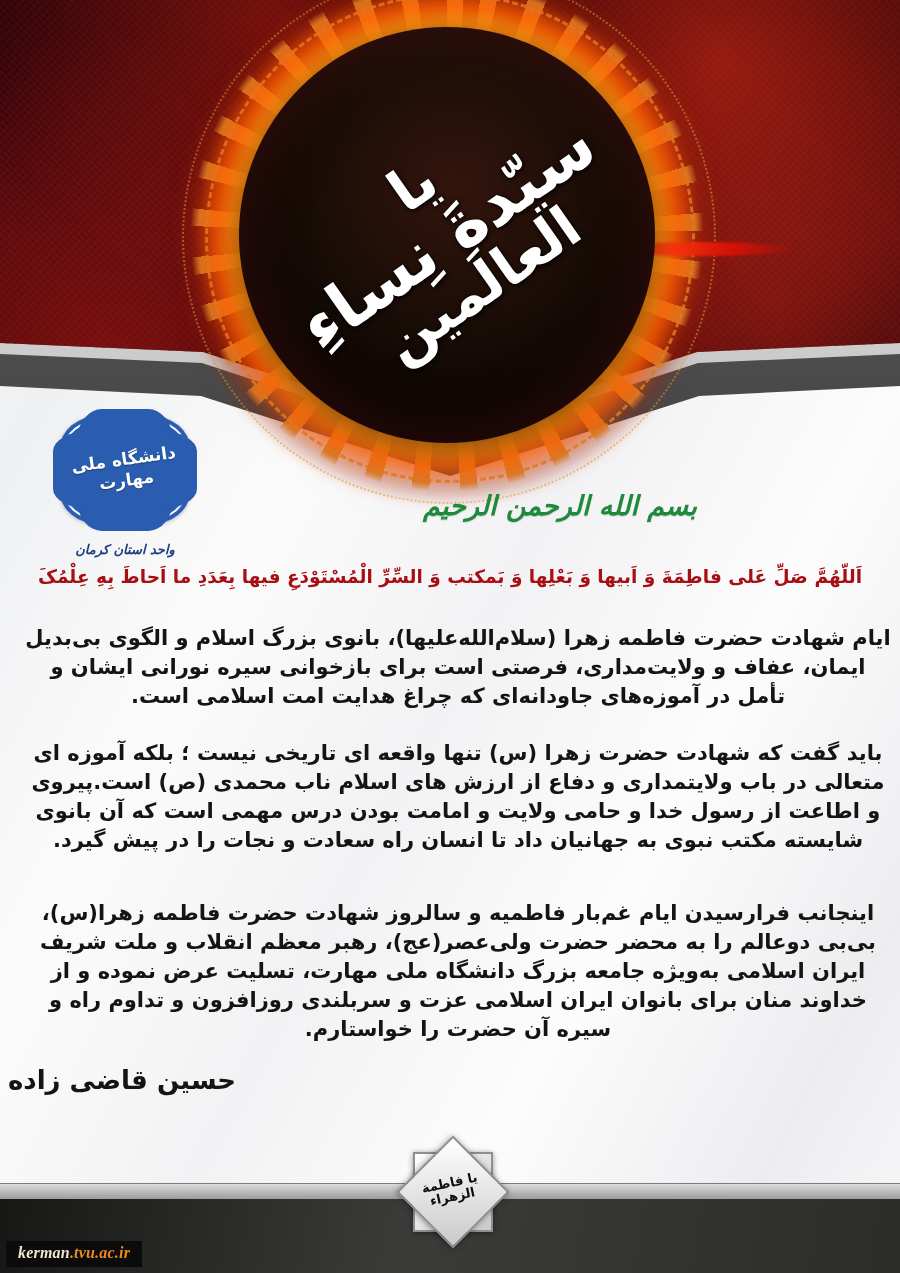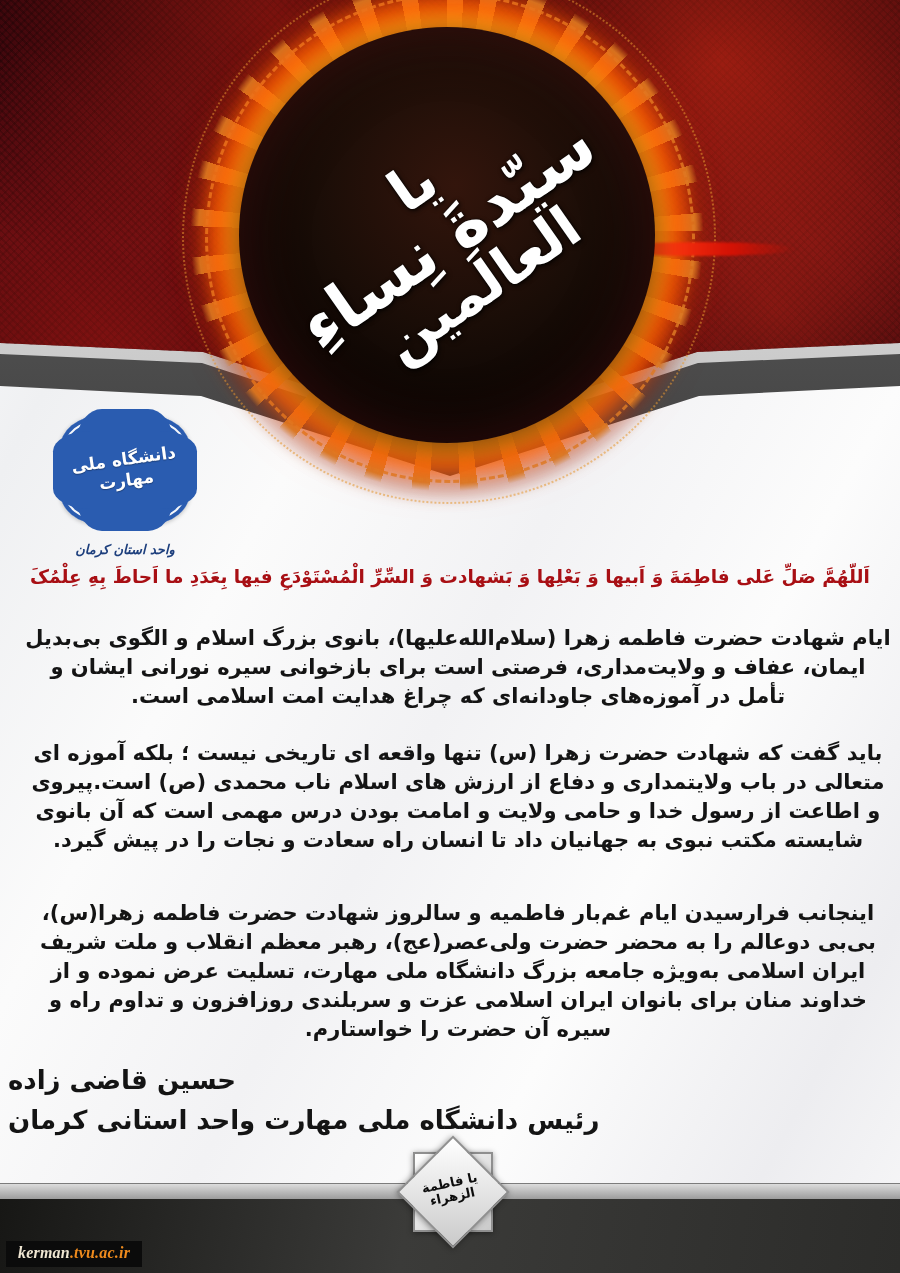--- a/index.html
+++ b/index.html
@@ -175,29 +175,29 @@
     </div>
   </div>
 
   <div class="logo-wrap">
     <div class="logo-blob">
       <div class="logo-title">دانشگاه ملی مهارت</div>
     </div>
     <div class="logo-sub">واحد استان کرمان</div>
   </div>
 
-  <div class="salawat">اَللّهُمَّ صَلِّ عَلی فاطِمَةَ وَ اَبیها وَ بَعْلِها وَ بَشهادت وَ السِّرِّ الْمُسْتَوْدَعِ فیها بِعَدَدِ ما اَحاطَ بِهِ عِلْمُکَ</div>
+  <div class="bismillah">بسم الله الرحمن الرحیم</div>
+  <div class="salawat">اَللّهُمَّ صَلِّ عَلی فاطِمَةَ وَ اَبیها وَ بَعْلِها وَ بَمکتب وَ السِّرِّ الْمُسْتَوْدَعِ فیها بِعَدَدِ ما اَحاطَ بِهِ عِلْمُکَ</div>
 
   <p class="para para1">ایام شهادت حضرت فاطمه زهرا (سلام‌الله‌علیها)، بانوی بزرگ اسلام و الگوی بی‌بدیل ایمان، عفاف و ولایت‌مداری، فرصتی است برای بازخوانی سیره نورانی ایشان و تأمل در آموزه‌های جاودانه‌ای که چراغ هدایت امت اسلامی است.</p>
   <p class="para para3">اینجانب فرارسیدن ایام غم‌بار فاطمیه و سالروز شهادت حضرت فاطمه زهرا(س)، بی‌بی دوعالم را به محضر حضرت ولی‌عصر(عج)، رهبر معظم انقلاب و ملت شریف ایران اسلامی به‌ویژه جامعه بزرگ دانشگاه ملی مهارت، تسلیت عرض نموده و از خداوند منان برای بانوان ایران اسلامی عزت و سربلندی روزافزون و تداوم راه و سیره آن حضرت را خواستارم.</p>
   <p class="para para2">باید گفت که شهادت حضرت زهرا (س) تنها واقعه ای تاریخی نیست ؛ بلکه آموزه ای متعالی در باب ولایتمداری و دفاع از ارزش های اسلام ناب محمدی (ص) است.پیروی و اطاعت از رسول خدا و حامی ولایت و امامت بودن درس مهمی است که آن بانوی شایسته مکتب نبوی به جهانیان داد تا انسان راه سعادت و نجات را در پیش گیرد.</p>
 
   <div class="signature">
     <span class="sig-name">حسین قاضی زاده</span>
-    <span class="sig-title">رئیس دانشگاه ملی مهارت واحد استانی کرمان</span>
   </div>
 
   <div class="footer-strip"></div>
   <div class="footer-dark"></div>
 
   <div class="star8">
     <div class="sq"></div>
     <div class="sq r45"></div>
     <div class="emblem-text">یا فاطمة الزهراء</div>
   </div>

